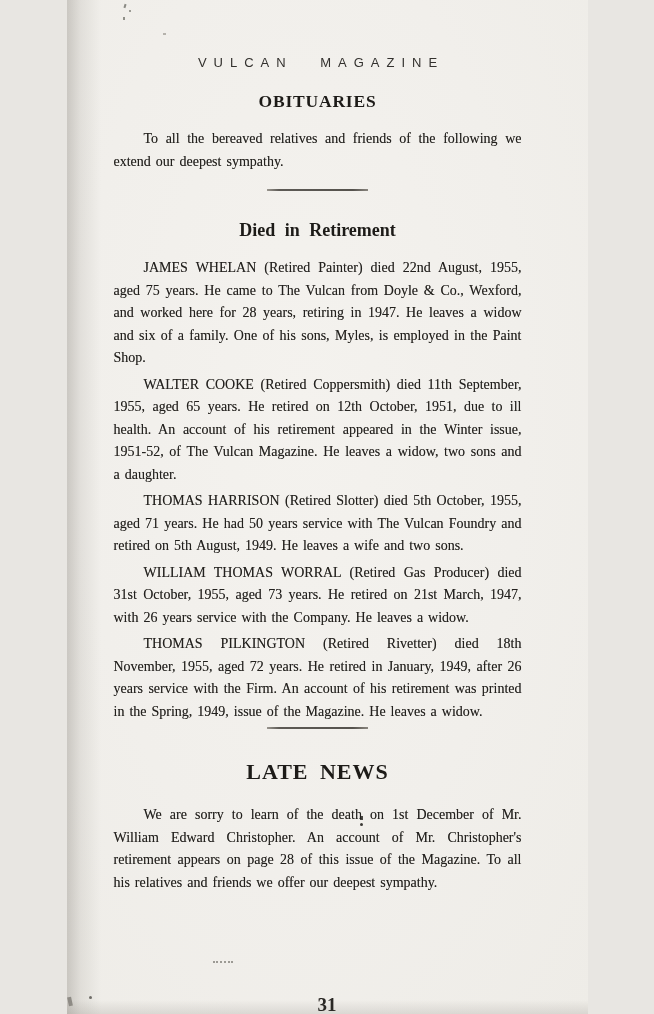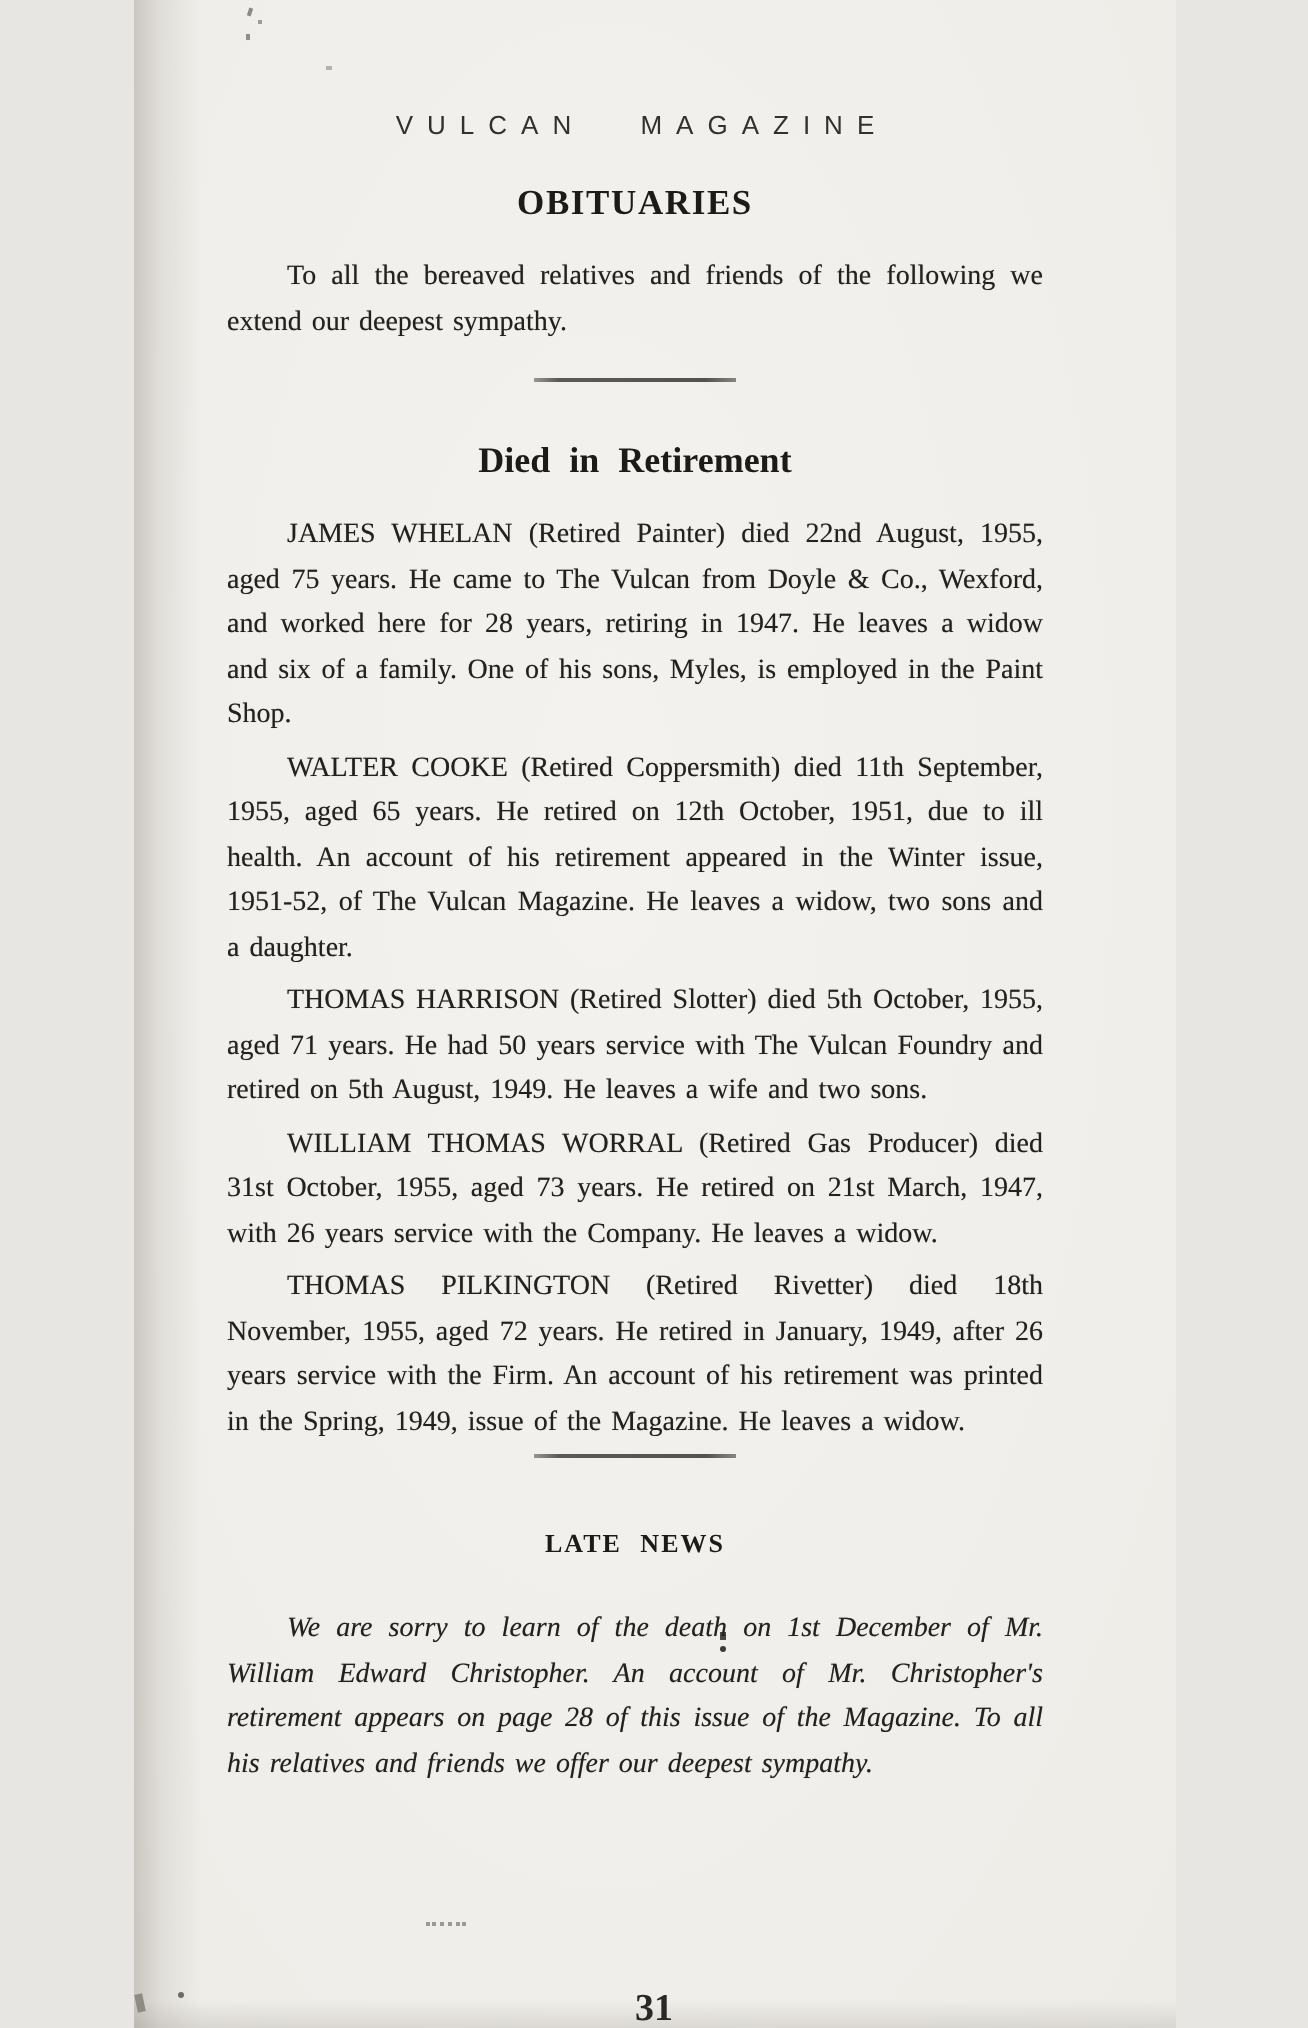--- a/index.html
+++ b/index.html
@@ -64,38 +64,38 @@
     word-spacing: 2px;
   }
   .retirement-heading {
     margin-top: 28px;
     font-size: 18px;
     line-height: 22px;
     word-spacing: 5px;
   }
   .late-news-heading {
     margin-top: 32px;
-    font-size: 13px;
+    font-size: 22px;
     line-height: 22px;
     letter-spacing: 1px;
     word-spacing: 5px;
   }
   .par {
     margin: 4px 0 0 0;
     font-size: 14px;
     line-height: 22.5px;
     text-align: justify;
     text-indent: 30px;
     word-spacing: 1.5px;
     color: #23211e;
     text-shadow: 0 0 0.4px rgba(40, 38, 34, 0.45);
   }
   .mt6 { margin-top: 6px; }
   .mt5 { margin-top: 5px; }
-  .mt3 { margin-top: 21px; font-style: italic; }
+  .mt3 { margin-top: 21px; }
   .divider {
     width: 101px;
     height: 2px;
     border: none;
     background: linear-gradient(90deg, #9a968f 0%, #5d5a55 12%, #55524d 85%, #8a867f 100%);
   }
   .divider-1 { margin: 16px auto 0 auto; }
   .divider-2 { margin: 4px auto 0 auto; }
   .page-number {
     position: absolute;

